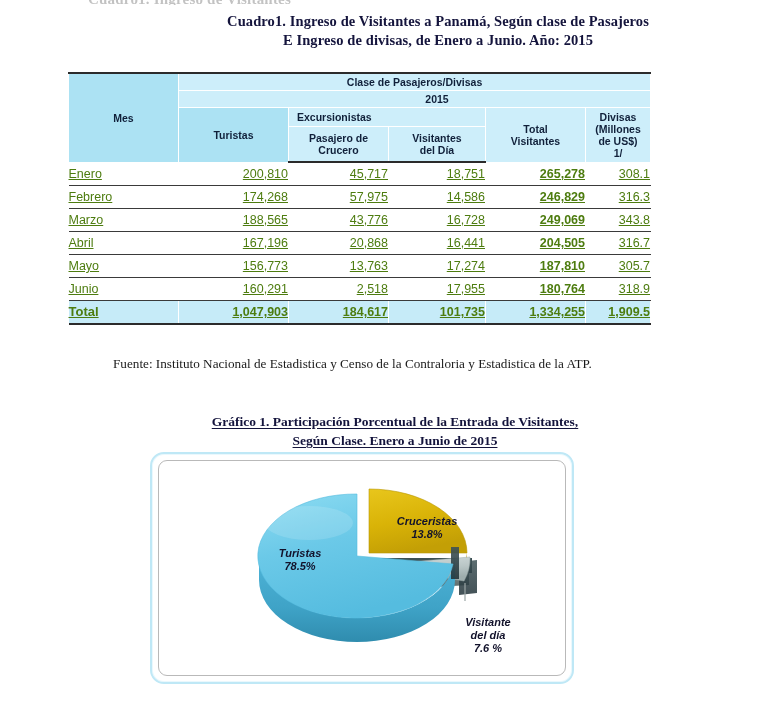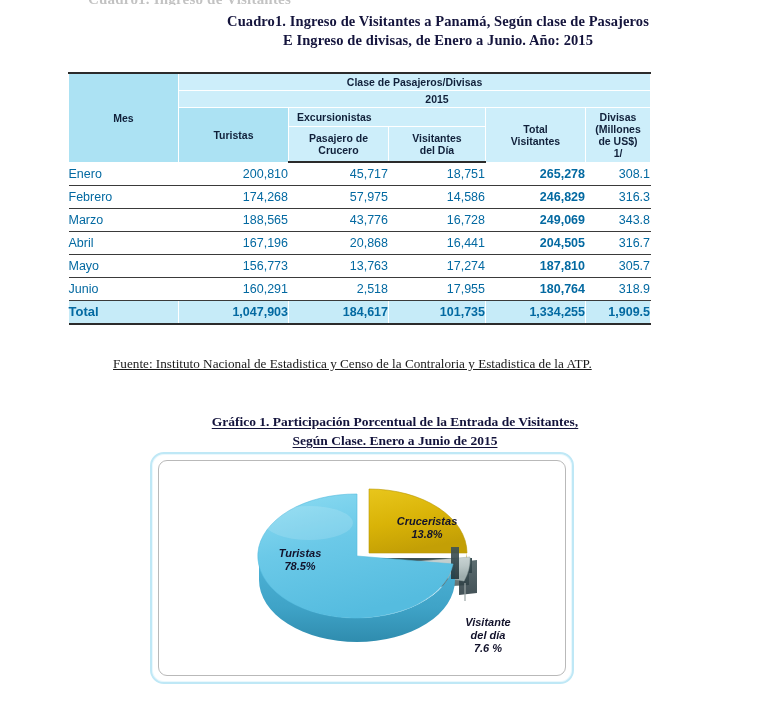--- a/index.html
+++ b/index.html
@@ -81,24 +81,25 @@
   }
   .hdr-deep { background: #ace2f3; }
   .hdr-span-top { border-bottom: 1.6px solid #ffffff; }
 
   .rule-top    { border-top: 2.2px solid #2b2b2b; }
   .rule-bottom { border-bottom: 2.2px solid #2b2b2b; }
 
   
   .cell {
     font-size: 12.5px;
-    color: #0369a1;
+    color: #4d7c0f;
     height: 22px;
     line-height: 22px;
     border-bottom: 1.4px solid #3a3a3a;
+    text-decoration: underline;
   }
   .cell-mes {
     text-align: left;
     padding-left: 7px;
     border-right: 1.6px solid #ffffff;
   }
   .cell-num {
     text-align: right;
     padding-right: 9px;
     border-left: 1.6px solid #ffffff;
@@ -116,21 +117,21 @@
   .fuente {
     position: absolute;
     left: 113px;
     top: 355px;
     width: 660px;
     font-family: "Liberation Serif", serif;
     font-size: 13.2px;
     color: #1a1a1a;
     line-height: 18px;
   }
-  .fuente span { display: block; text-decoration: underline; }
+  .fuente span { display: block; }
 
   
   .chart-title {
     position: absolute;
     top: 412px;
     left: 0;
     width: 780px;
     text-align: center;
     font-family: "Liberation Serif", serif;
     font-weight: bold;

